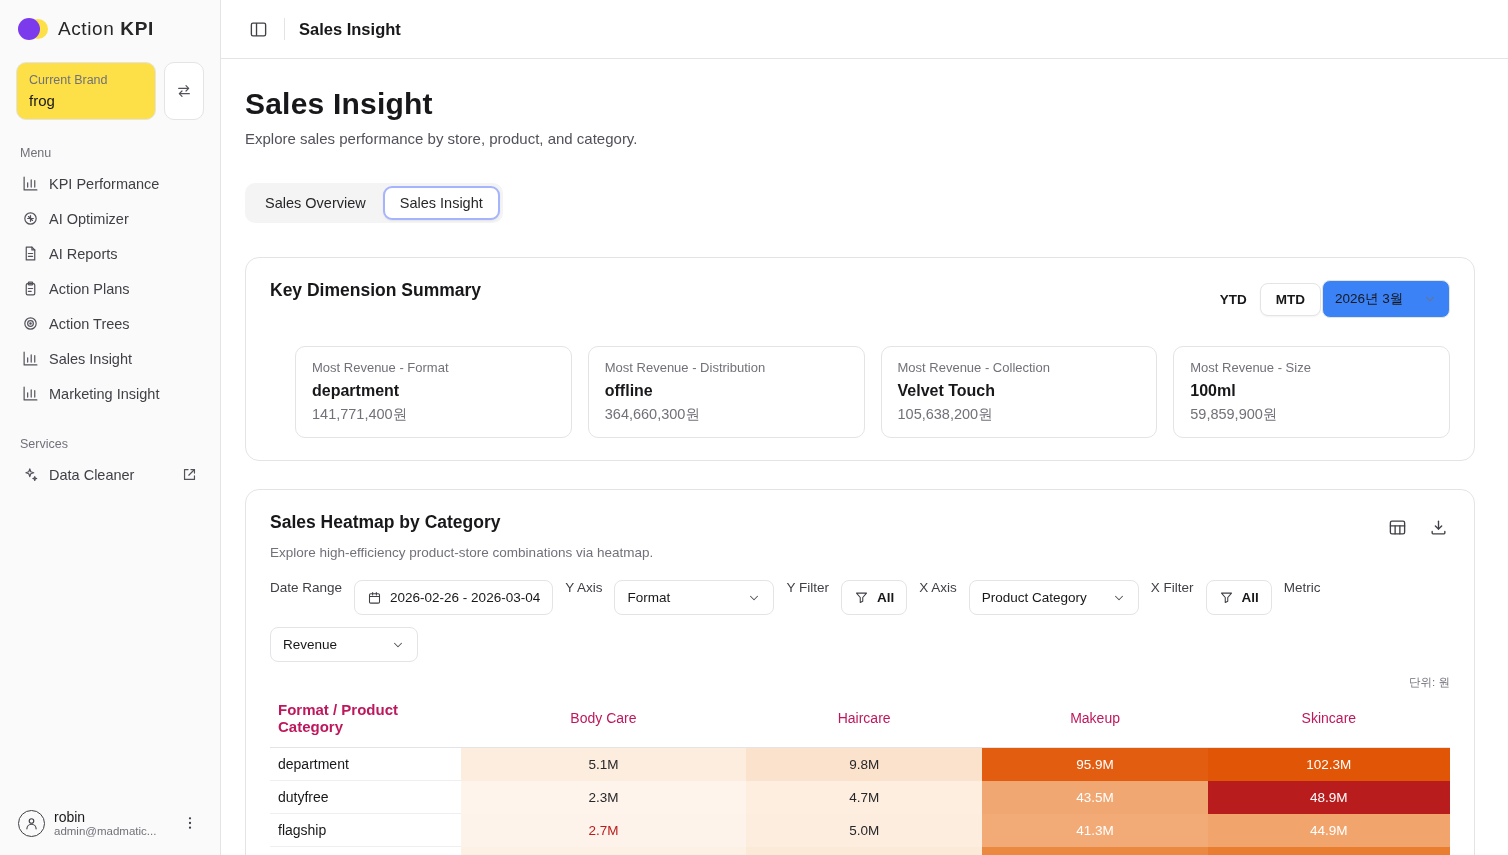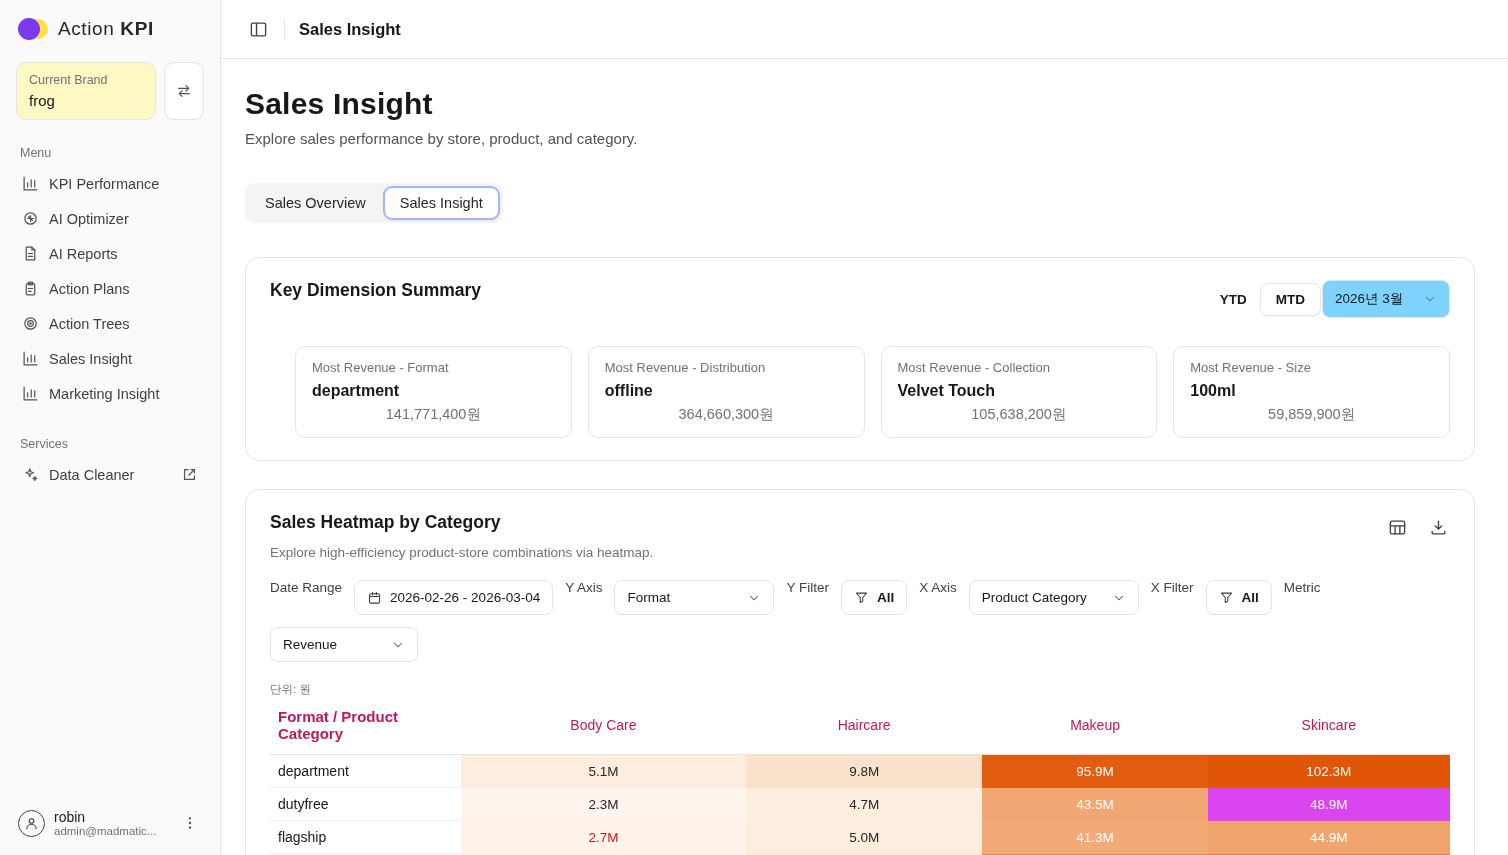--- a/index.html
+++ b/index.html
@@ -18,21 +18,21 @@
     padding:18px 16px 14px;
   }
   .logo-row { display:flex; align-items:center; gap:9px; padding:0 2px; }
   .logo-mark { position:relative; width:31px; height:22px; }
   .logo-mark .c2 { position:absolute; left:10px; top:1px; width:20px; height:20px; border-radius:50%; background:#fde047; }
   .logo-mark .c1 { position:absolute; left:0; top:0; width:22px; height:22px; border-radius:50%; background:#7c3aed; }
   .logo-text { font-size:19px; letter-spacing:.6px; color:#27272a; }
   .logo-text b { font-weight:800; }
 
   .brand-row { display:flex; gap:8px; margin-top:22px; }
-  .brand-card { flex:1; border:1px solid #e4e4e7; background:#fef9c3; border-radius:10px; padding:10px 12px; }
+  .brand-card { flex:1; border:1px solid #e4e4e7; background:#fde047; border-radius:10px; padding:10px 12px; }
   .brand-label { font-size:12.5px; color:#71717a; }
   .brand-value { font-size:15px; color:#18181b; margin-top:5px; }
   .swap-btn { width:40px; border:1px solid #e4e4e7; border-radius:10px; background:#fff; display:flex; align-items:center; justify-content:center; color:#52525b; cursor:pointer; }
 
   .section-label { font-size:12.5px; color:#71717a; margin:26px 0 6px 4px; }
   .nav-item { display:flex; align-items:center; gap:10px; padding:9px 6px; border-radius:8px; font-size:14.5px; color:#3f3f46; cursor:pointer; }
   .nav-icon { width:17px; height:17px; stroke:#52525b; fill:none; stroke-width:1.7; stroke-linecap:round; stroke-linejoin:round; flex:none; }
   .trail-icon { margin-left:auto; }
 
   .spacer { flex:1; }
@@ -63,45 +63,45 @@
 
   .card { border:1px solid #e4e4e7; border-radius:14px; padding:22px 24px; margin-top:34px; background:#fff; }
   .card.hm { margin-top:28px; }
   .card-header { display:flex; justify-content:space-between; align-items:flex-start; }
   .card-title { font-size:17.5px; font-weight:700; }
   .card-subtitle { font-size:13.5px; color:#71717a; margin-top:12px; }
 
   .period-controls { display:flex; align-items:center; gap:1px; }
   .btn-plain { font-size:13.5px; font-weight:600; color:#18181b; padding:8px 12px; background:none; border:none; cursor:pointer; font-family:inherit; }
   .btn-outline { font-size:13.5px; font-weight:600; color:#18181b; border:1px solid #e4e4e7; background:#fff; border-radius:8px; padding:8px 15px; box-shadow:0 1px 2px rgba(0,0,0,.05); cursor:pointer; font-family:inherit; }
-  .select { display:flex; align-items:center; justify-content:space-between; gap:10px; border:1px solid #e4e4e7; border-radius:8px; padding:9px 12px; font-size:13.5px; background:#7dd3fc; cursor:pointer; font-family:inherit; color:#18181b; }
+  .select { display:flex; align-items:center; justify-content:space-between; gap:10px; border:1px solid #e4e4e7; border-radius:8px; padding:9px 12px; font-size:13.5px; background:#3b82f6; cursor:pointer; font-family:inherit; color:#18181b; }
   .select .chev { stroke:#71717a; }
   .chev { width:14px; height:14px; fill:none; stroke:#52525b; stroke-width:1.8; stroke-linecap:round; stroke-linejoin:round; flex:none; }
 
   .summary-grid { display:grid; grid-template-columns:repeat(4,1fr); gap:16px; margin-top:28px;padding-left:25px; }
   .summary-card { border:1px solid #e4e4e7; border-radius:10px; padding:13px 16px; background:#fff; }
   .summary-label { font-size:13px; color:#71717a; }
   .summary-value { font-size:16px; font-weight:700; margin-top:7px; }
-  .summary-amount { font-size:14.5px; color:#71717a; margin-top:5px;text-align:center; }
+  .summary-amount { font-size:14.5px; color:#71717a; margin-top:5px; }
 
   .hm-icons { display:flex; gap:18px; margin-top:4px; }
   .icon-btn { background:none; border:none; cursor:pointer; padding:2px; }
   .icon-btn svg { width:19px; height:19px; stroke:#3f3f46; fill:none; stroke-width:1.7; stroke-linecap:round; stroke-linejoin:round; }
 
   .filter-row { display:flex; align-items:flex-start; gap:12px; margin-top:20px; flex-wrap:nowrap; }
   .filter-row2 { margin-top:12px; }
   .filter-label { font-size:13.5px; color:#3f3f46; white-space:nowrap; }
   .control { display:flex; align-items:center; gap:8px; border:1px solid #e4e4e7; border-radius:8px; padding:9px 12px; font-size:13.5px; background:#fff; cursor:pointer; font-family:inherit; color:#18181b; white-space:nowrap; }
   .control .ctl-icon { width:15px; height:15px; stroke:#3f3f46; fill:none; stroke-width:1.7; stroke-linecap:round; stroke-linejoin:round; flex:none; }
   .w-yaxis { width:160px; justify-content:space-between; }
   .w-xaxis { width:170px; justify-content:space-between; }
   .w-metric { width:148px; justify-content:space-between; }
   .all-text { font-weight:600; }
 
-  .unit-label { font-size:11.5px; color:#71717a; margin-top:20px; margin-bottom:2px; }
+  .unit-label { text-align:right; font-size:11.5px; color:#71717a; margin-top:13px; margin-bottom:2px; }
 
   table.heatmap { width:100%; border-collapse:collapse; }
   .heatmap thead th { border-bottom:1px solid #e4e4e7; padding:9px 6px 12px; font-size:14px; font-weight:500; text-align:center; color:#be185d; }
   .heatmap thead th.corner { text-align:left; font-size:15px; font-weight:600; padding-left:8px; }
   .heatmap tbody td { height:33px; text-align:center; font-size:13.5px; }
   .heatmap td.hm-label { text-align:left; padding-left:8px; font-size:14px; border-bottom:1px solid #efeff1; background:#fff; color:#18181b; }
   .col-label { width:191px; }
 </style>
 </head>
 <body>
@@ -401,21 +401,21 @@
               <td class="hm-cell" style="background: rgb(253, 237, 222); color: rgb(39, 39, 42);">5.1M</td>
               <td class="hm-cell" style="background: rgb(251, 226, 204); color: rgb(39, 39, 42);">9.8M</td>
               <td class="hm-cell" style="background: rgb(227, 93, 17); color: rgb(255, 255, 255);">95.9M</td>
               <td class="hm-cell" style="background: rgb(225, 85, 6); color: rgb(255, 255, 255);">102.3M</td>
             </tr>
             <tr>
               <td class="hm-label">dutyfree</td>
               <td class="hm-cell" style="background: rgb(254, 244, 236); color: rgb(39, 39, 42);">2.3M</td>
               <td class="hm-cell" style="background: rgb(253, 238, 224); color: rgb(39, 39, 42);">4.7M</td>
               <td class="hm-cell" style="background: rgb(241, 167, 113); color: rgb(255, 255, 255);">43.5M</td>
-              <td class="hm-cell" style="background: #d946ef; color: rgb(255, 255, 255);">48.9M</td>
+              <td class="hm-cell" style="background: #b91c1c; color: rgb(255, 255, 255);">48.9M</td>
             </tr>
             <tr>
               <td class="hm-label">flagship</td>
               <td class="hm-cell" style="background: rgb(254, 243, 234); color: #b91c1c;">2.7M</td>
               <td class="hm-cell" style="background: rgb(253, 237, 223); color: rgb(39, 39, 42);">5.0M</td>
               <td class="hm-cell" style="background: rgb(242, 170, 118); color: rgb(255, 255, 255);">41.3M</td>
               <td class="hm-cell" style="background: rgb(241, 165, 109); color: rgb(255, 255, 255);">44.9M</td>
             </tr>
             <tr>
               <td class="hm-label">hnb</td>

